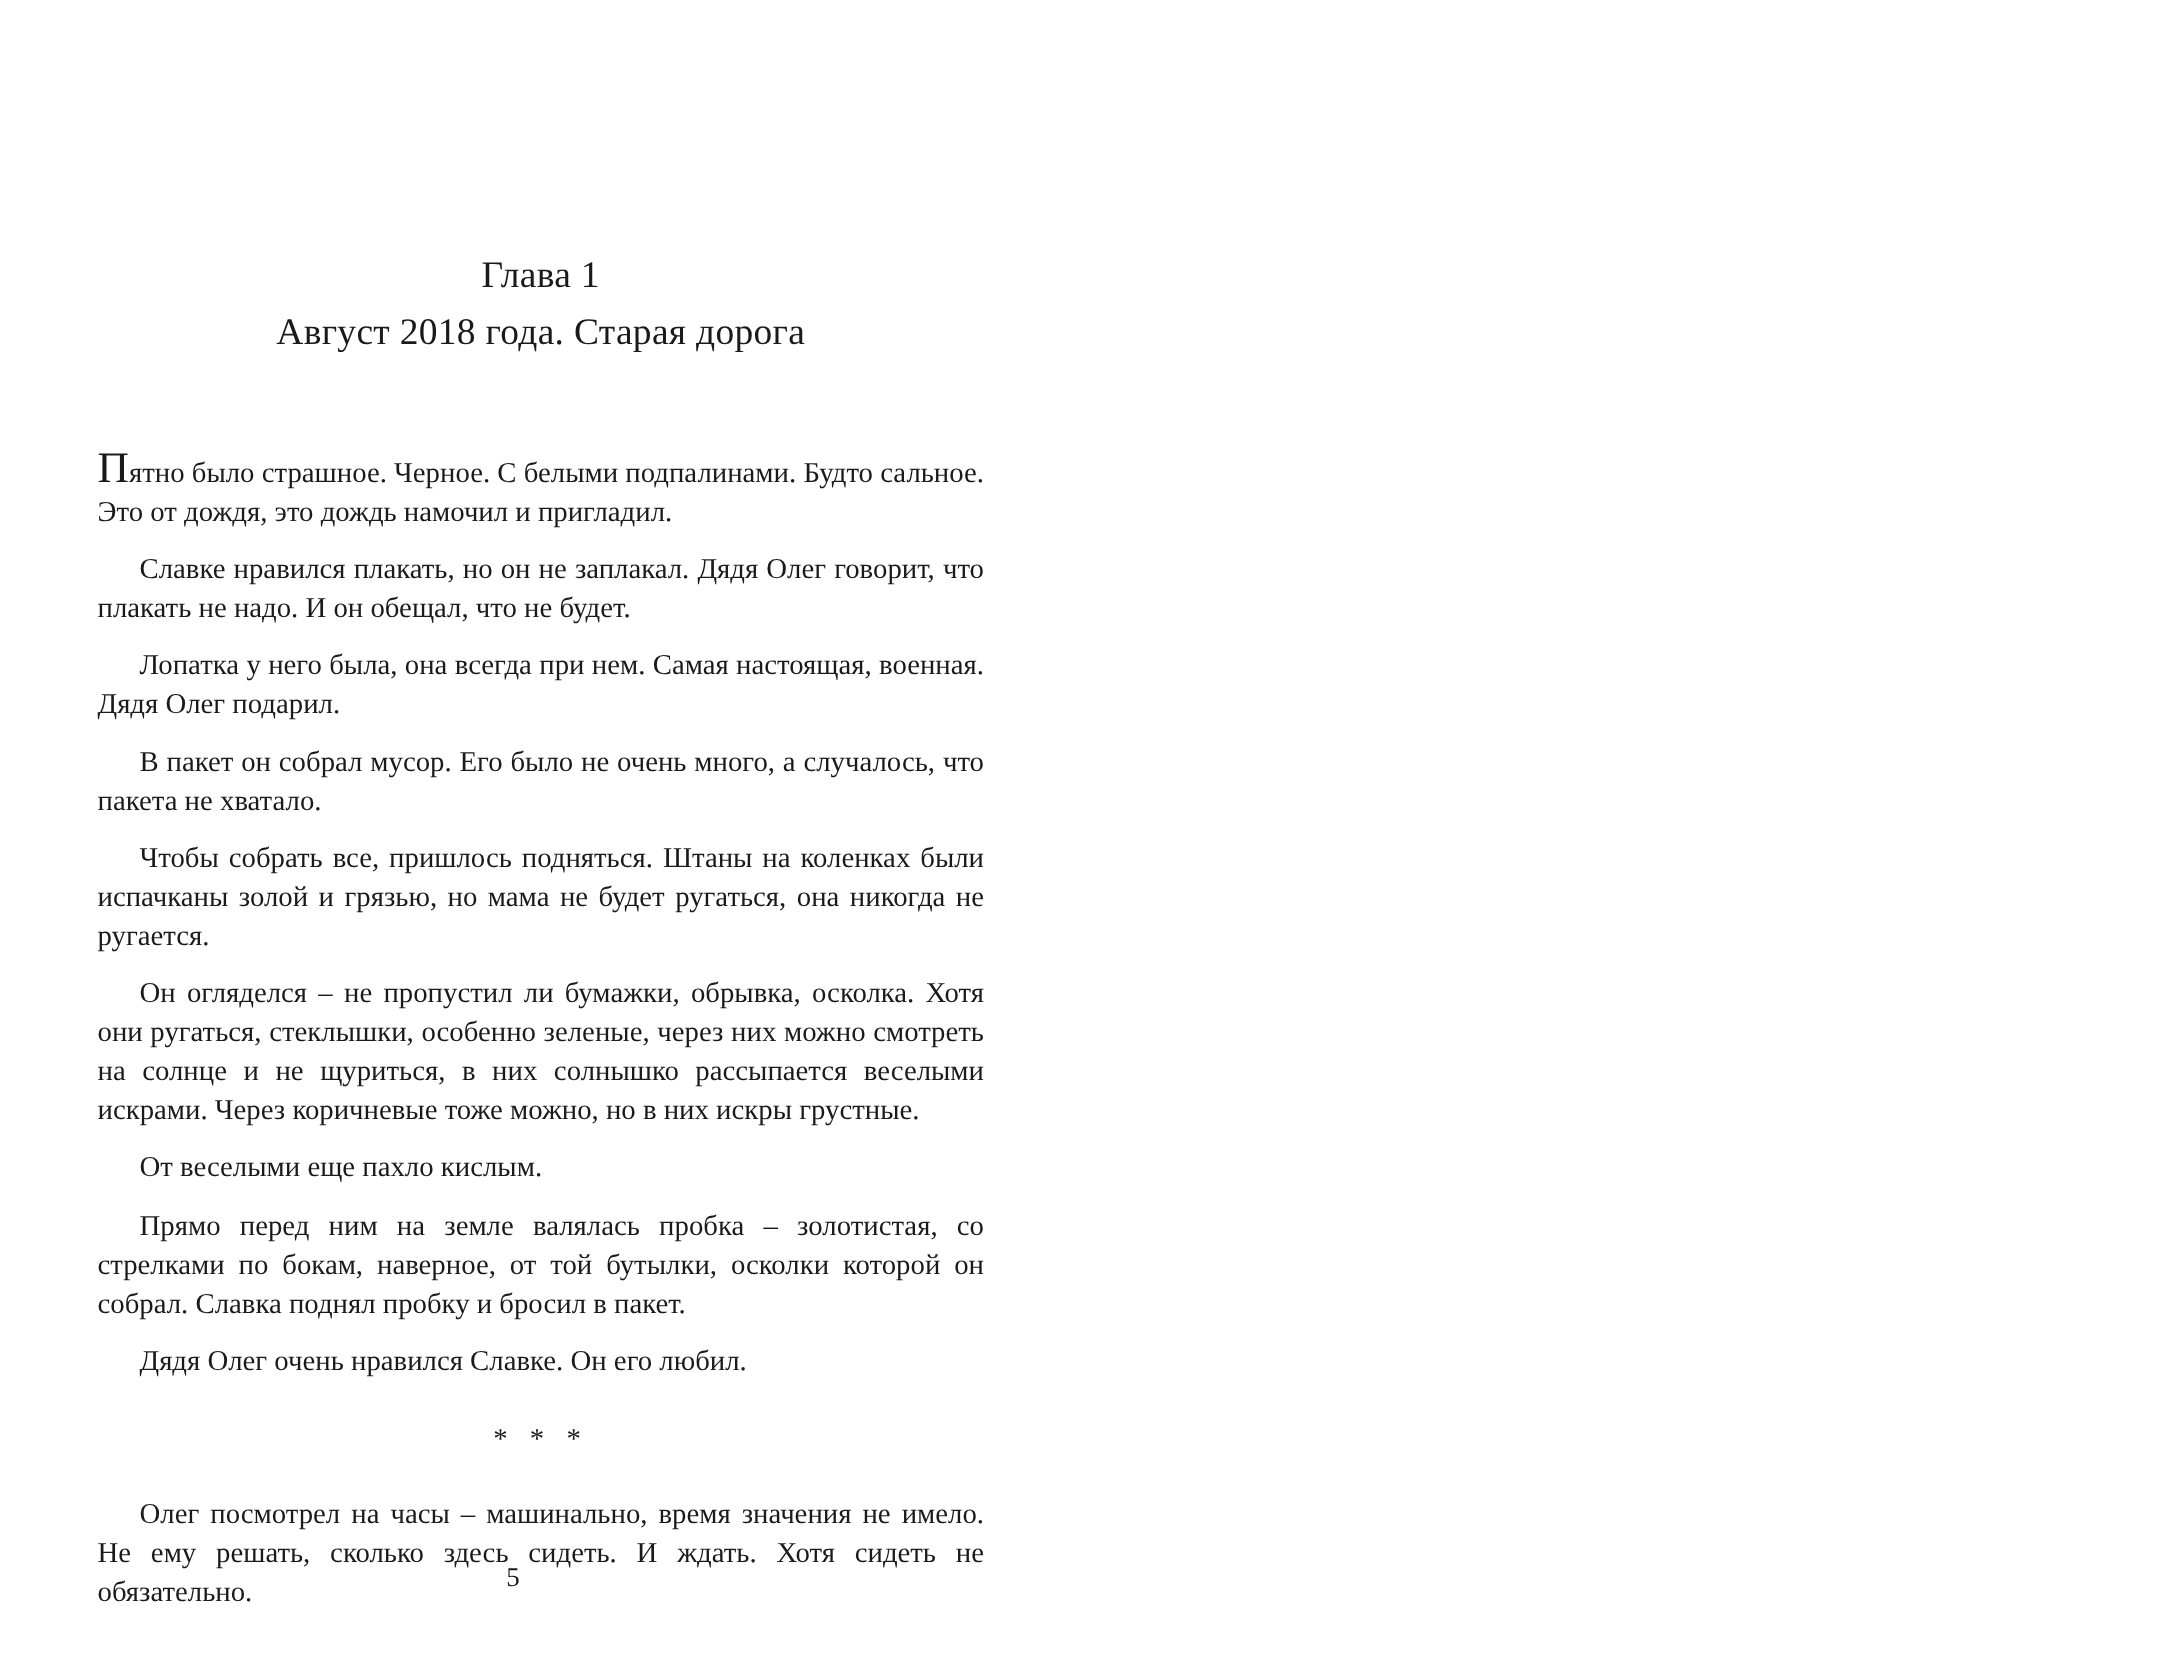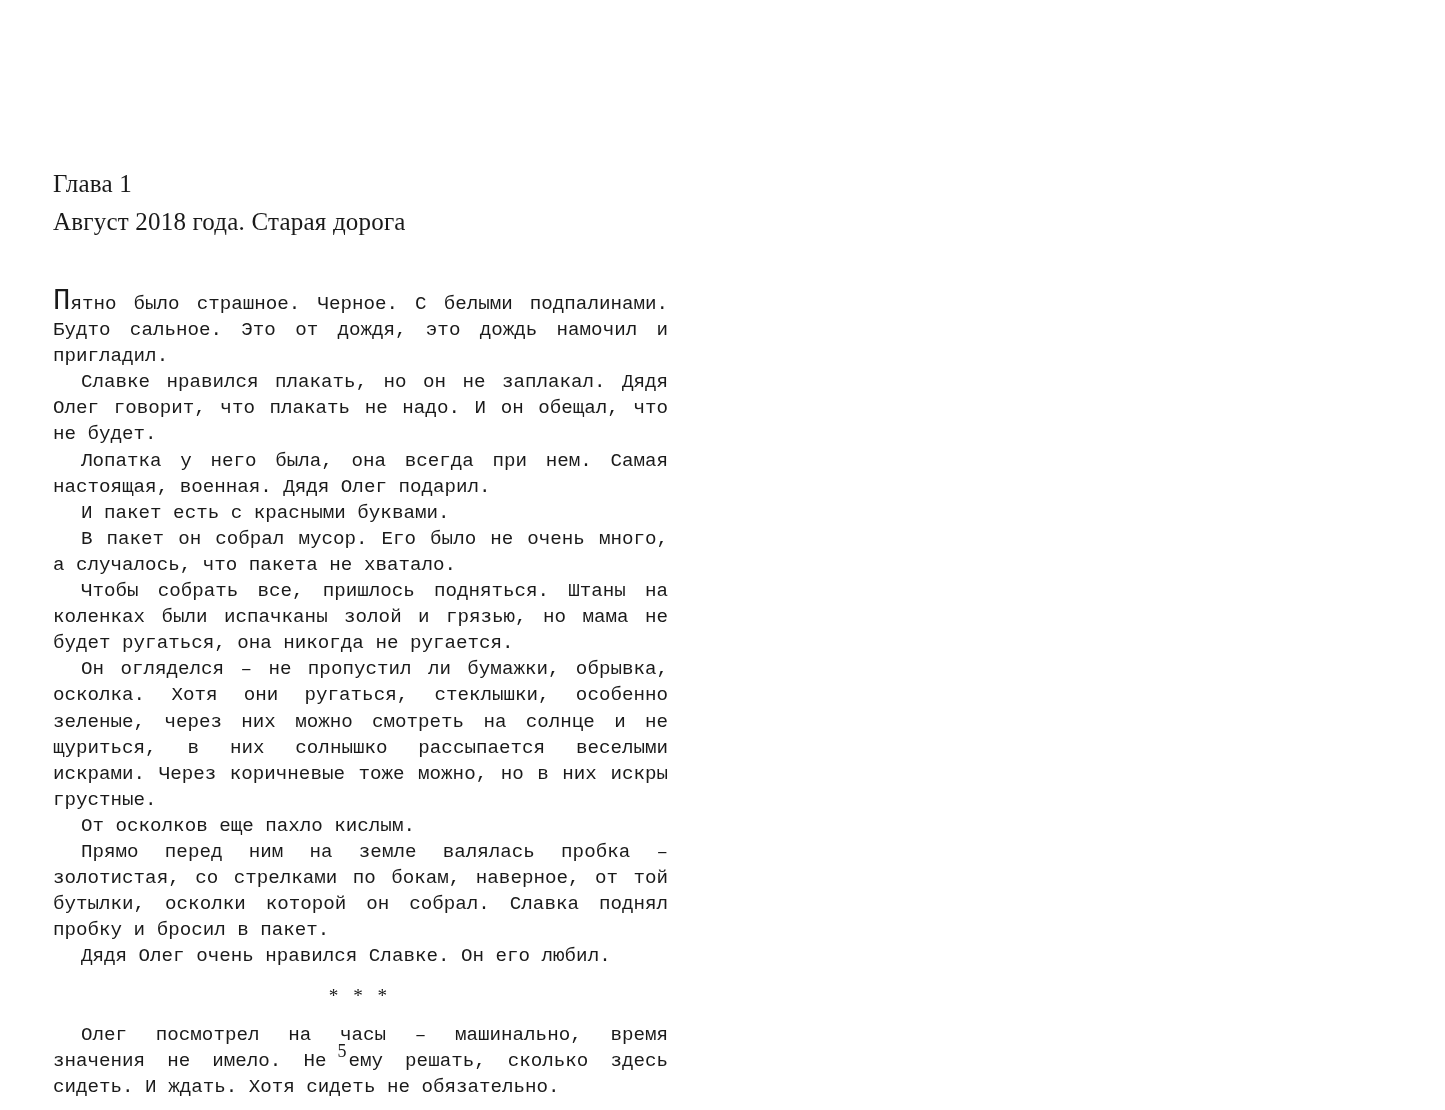--- a/index.html
+++ b/index.html
@@ -43,35 +43,34 @@
     hyphens: manual;
   }
 
   .page-left .text-block {
     left: 53px;
     width: 615px;
     top: 165px;
   }
 
   .chapter-head {
-    text-align: left;
+    text-align: center;
     font-size: 25px;
     line-height: 38px;
     margin: 0 0 0 0;
     letter-spacing: 0.2px;
   }
   .chapter-head .ch-num { display: block; }
   .chapter-head .ch-sub { display: block; }
 
   .head-gap { height: 50px; }
 
   p.para {
-    margin: 0;
+    margin: 12px;
     text-indent: 28px;
-    font-family: Liberation Mono, monospace;
   }
   p.para.first {
     text-indent: 0;
   }
 
   .dropcap {
     font-size: 29px;
     line-height: 0;
     vertical-align: baseline;
   }
@@ -111,25 +110,24 @@
       <div class="chapter-head">
         <span class="ch-num">Глава 1</span>
         <span class="ch-sub">Август 2018 года. Старая дорога</span>
       </div>
 
       <div class="head-gap"></div>
 
       <p class="para first"><span class="dropcap">П</span><span>ятно было страшное. Черное. С белыми подпалинами. Будто сальное. Это от дождя, это дождь намочил и пригладил.</span></p>
       <p class="para">Славке нравился плакать, но он не заплакал. Дядя Олег говорит, что плакать не надо. И он обещал, что не будет.</p>
       <p class="para">Лопатка у него была, она всегда при нем. Самая настоящая, военная. Дядя Олег подарил.</p>
-      <p class="para">И пакет есть с красными буквами.</p>
       <p class="para">В пакет он собрал мусор. Его было не очень много, а случалось, что пакета не хватало.</p>
       <p class="para">Чтобы собрать все, пришлось подняться. Штаны на коленках были испачканы золой и грязью, но мама не будет ругаться, она никогда не ругается.</p>
       <p class="para">Он огляделся – не пропустил ли бумажки, обрывка, осколка. Хотя они ругаться, стеклышки, особенно зеленые, через них можно смотреть на солнце и не щуриться, в них солнышко рассыпается веселыми искрами. Через коричневые тоже можно, но в них искры грустные.</p>
-      <p class="para">От осколков еще пахло кислым.</p>
+      <p class="para">От веселыми еще пахло кислым.</p>
       <p class="para">Прямо перед ним на земле валялась пробка – золотистая, со стрелками по бокам, наверное, от той бутылки, осколки которой он собрал. Славка поднял пробку и бросил в пакет.</p>
       <p class="para">Дядя Олег очень нравился Славке. Он его любил.</p>
 
       <p class="divider">* * *</p>
 
       <p class="para">Олег посмотрел на часы – машинально, время значения не имело. Не ему решать, сколько здесь сидеть. И ждать. Хотя сидеть не обязательно.</p>
 
     </div>
 
     <div class="folio folio-left">5</div>

